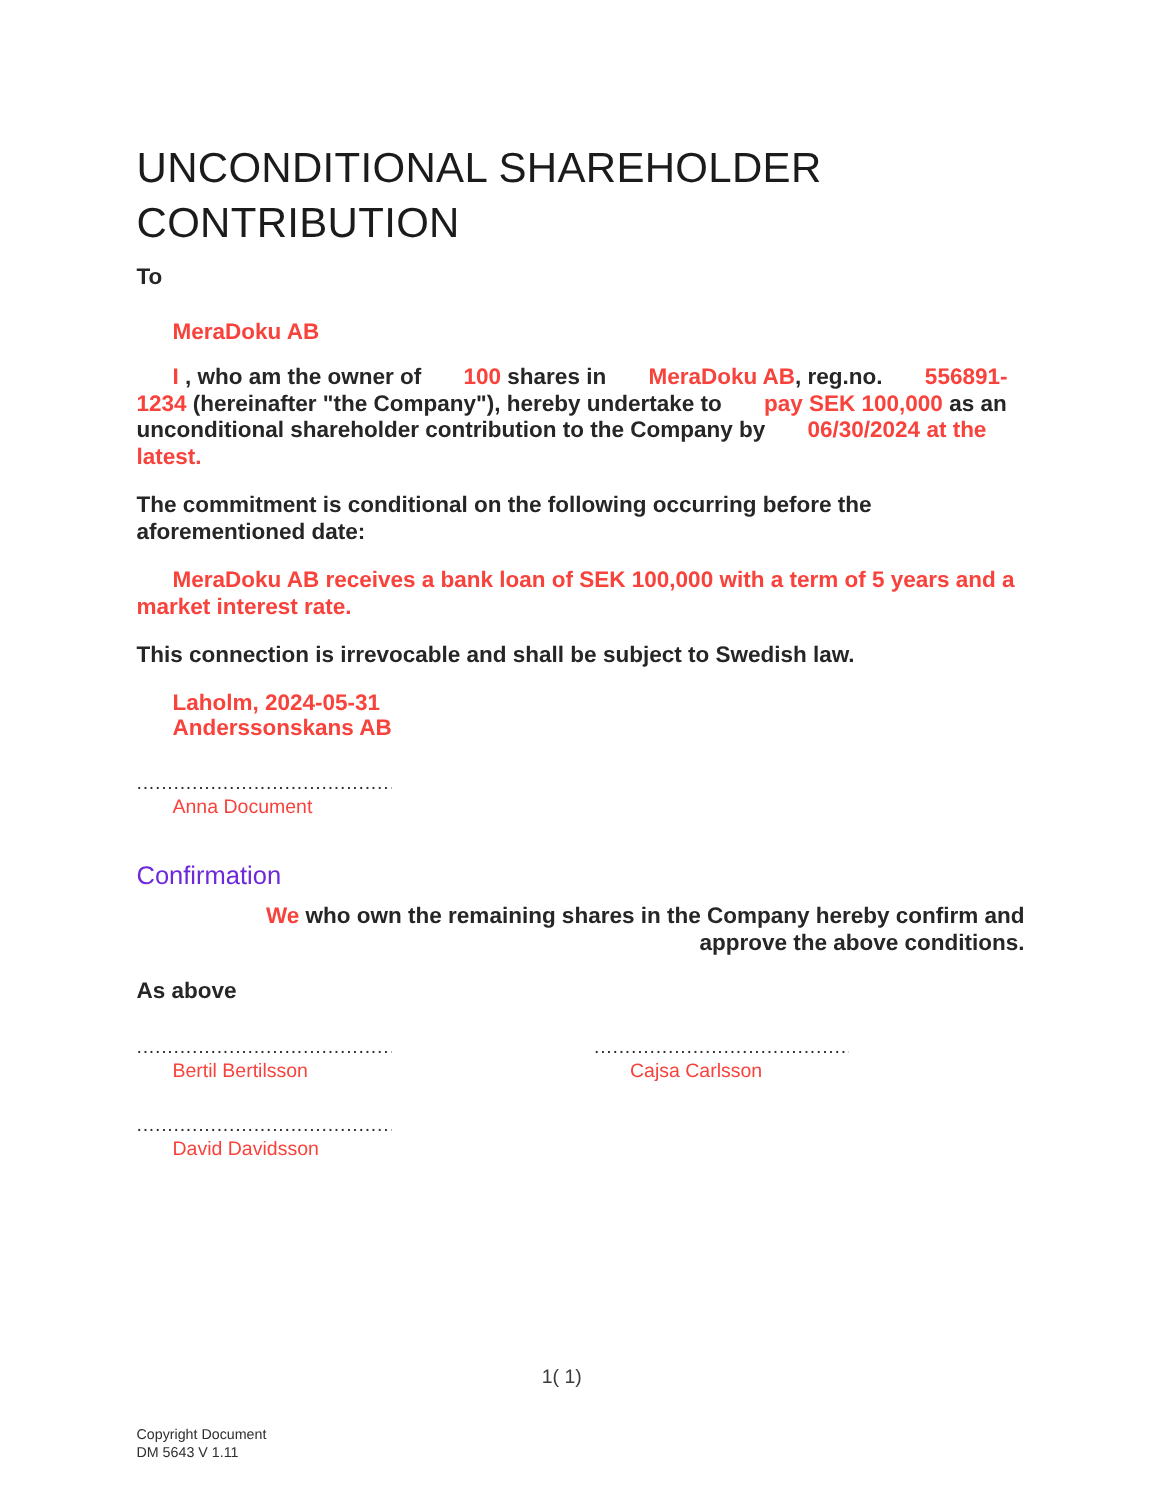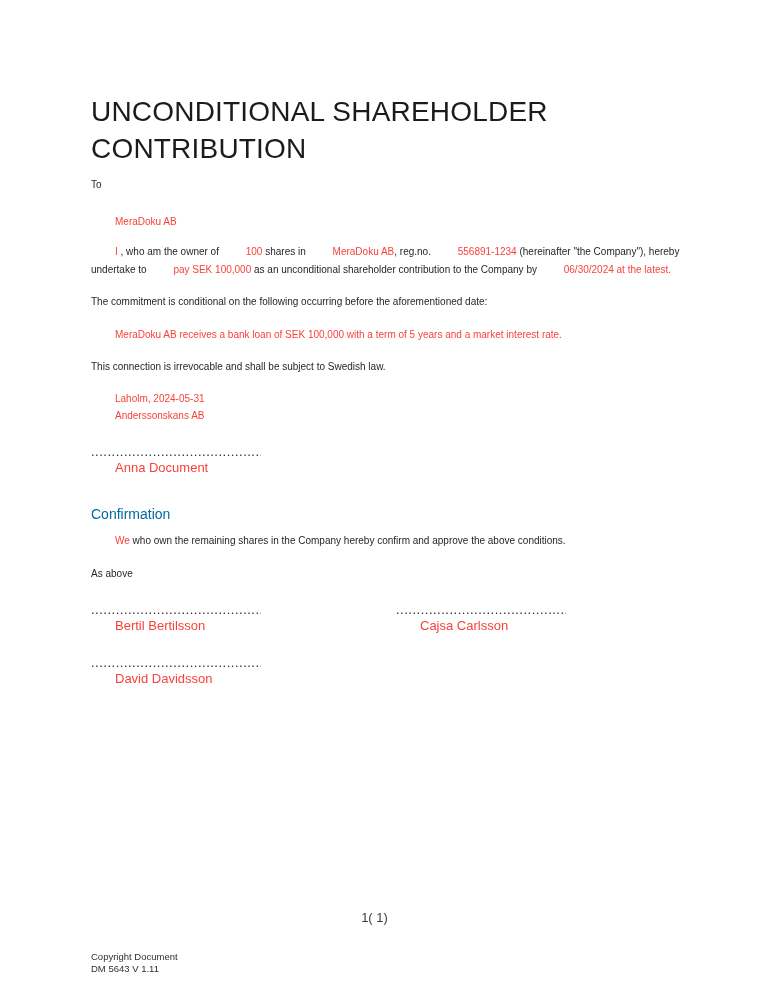--- a/index.html
+++ b/index.html
@@ -31,48 +31,49 @@
     letter-spacing: 0.2px;
     width: 560px;
   }
   .to-label {
     margin-top: 9px;
     font-size: 13px;
     line-height: 17px;
     color: #262626;
   }
   .body-text {
-    font-size: 10px;
+    font-size: 15px;
     line-height: 17.5px;
     color: #262626;
+    font-weight: bold;
   }
   .red, .red span { color: var(--accent-red, #f8423c); margin-left: 24px; }
   .recipient { margin-top: 19px; }
   .para { margin-top: 13px; }
   .para-gap { margin-top: 15px; }
   .sig-block-first { margin-top: 14px; }
   .dotted-line {
     font-size: 13px;
     line-height: 13px;
     color: #2e2e2e;
     letter-spacing: 0.5px;
     white-space: nowrap;
     overflow: hidden;
     max-width: 170px;
   }
   .first-dotted { margin-top: 20px; }
   .signer-name { font-size: 13px; line-height: 17.5px; margin-top: 1px; }
   .section-heading {
     margin-top: 27px;
-    font-size: 14px;
+    font-size: 17px;
     line-height: 22px;
     font-weight: 400;
-    color: #0369a1;
+    color: #6d28d9;
   }
-  .confirm-para { margin-top: 7px; }
+  .confirm-para { margin-top: 7px; text-align: right; }
   .sig-grid {
     margin-top: 21px;
     display: grid;
     grid-template-columns: 305px 287px;
     row-gap: 21px;
   }
   .footer-page {
     position: absolute;
     left: 0;
     top: 910px;

